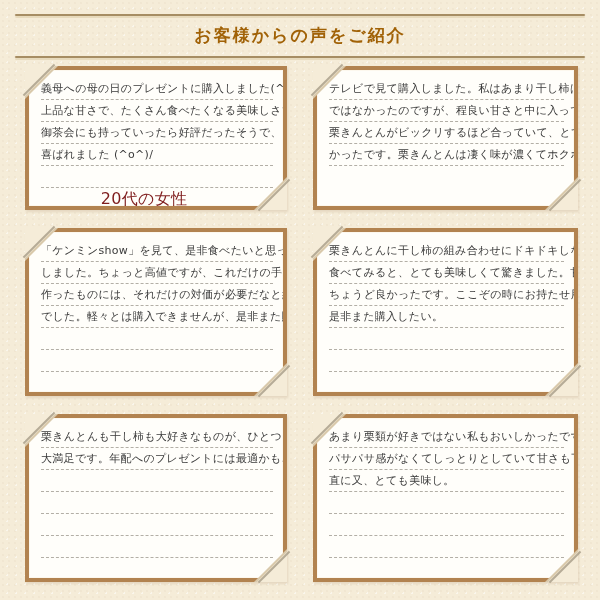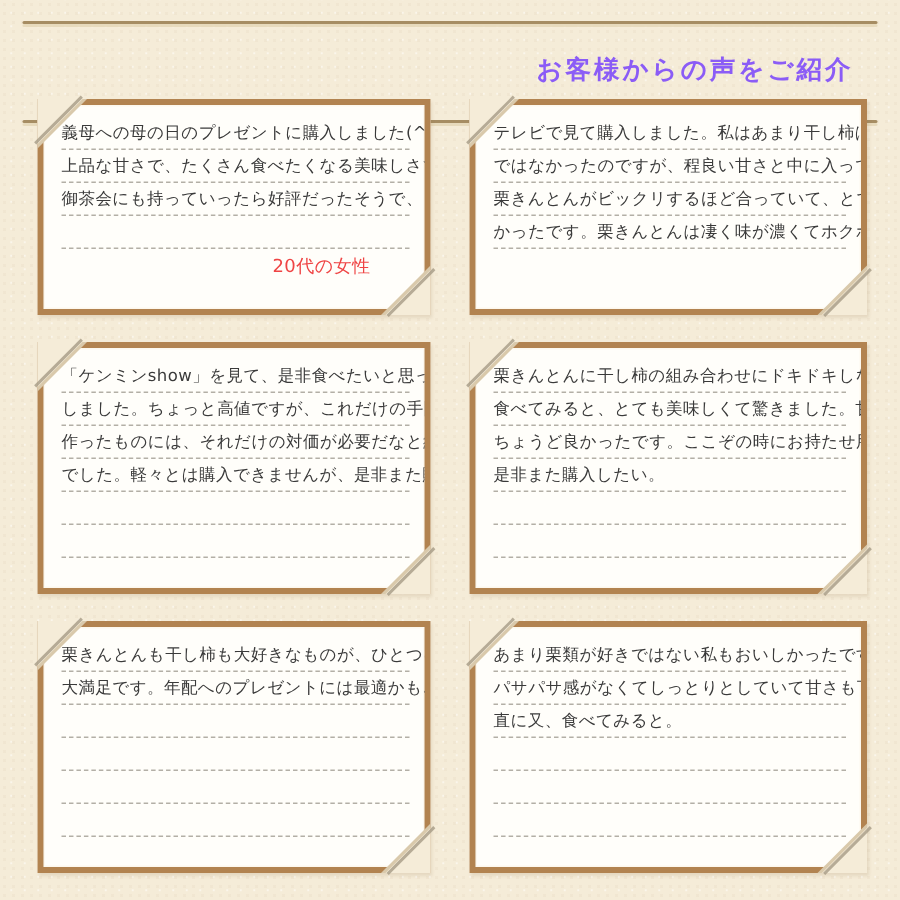--- a/index.html
+++ b/index.html
@@ -26,27 +26,27 @@
     left: 15px;
     right: 15px;
   }
   .header-rule {
     height: 2px;
     background: #a68d63;
     box-shadow: 0 2px 0 rgba(230,216,185,0.9);
     border-radius: 1px;
   }
   .page-title {
-    margin: 16px;
+    margin: 4px;
     padding: 6px 0 7px 0;
-    text-align: right;
+    text-align: center;
     font-size: 17px;
     font-weight: bold;
     letter-spacing: 2px;
-    color: #8b5cf6;
+    color: #a16207;
     line-height: 1.1;
   }
 
   
   .cards-grid {
     position: absolute;
     top: 66px;
     left: 25px;
     display: grid;
     grid-template-columns: 262px 265px;
@@ -72,24 +72,24 @@
     height: 21px;
     line-height: 22px;
     font-size: 11px;
     letter-spacing: 0.3px;
     color: #3a3a3a;
     border-bottom: 1px dashed #b3afa6;
     white-space: nowrap;
   }
   .line.attr {
     border-bottom: none;
-    text-align: right;
+    text-align: center;
     padding-right: 26px;
-    font-size: 12px;
-    color: #ef4444;
+    font-size: 16px;
+    color: #7f1d1d;
   }
 
   
   .fold, .fold-edge {
     position: absolute;
     width: 0;
     height: 0;
     pointer-events: none;
   }
   .fold-tl-edge {
@@ -131,20 +131,21 @@
   <h1 class="page-title">お客様からの声をご紹介</h1>
   <div class="header-rule"></div>
 </div>
 
 <div class="cards-grid">
   <div class="card">
     <div class="card-body">
         <div class="line">義母への母の日のプレゼントに購入しました(^3^)/</div>
         <div class="line">上品な甘さで、たくさん食べたくなる美味しさです★</div>
         <div class="line">御茶会にも持っていったら好評だったそうで、とても</div>
+        <div class="line">喜ばれました (^o^)/</div>
         <div class="line"></div>
         <div class="line attr">20代の女性</div>
       </div>
     <div class="fold-edge fold-tl-edge"></div>
     <div class="fold fold-tl"></div>
     <div class="slash slash-tl"></div>
     <div class="fold-edge fold-br-edge"></div>
     <div class="fold fold-br"></div>
     <div class="slash slash-br"></div>
   </div>
@@ -213,21 +214,21 @@
     <div class="slash slash-tl"></div>
     <div class="fold-edge fold-br-edge"></div>
     <div class="fold fold-br"></div>
     <div class="slash slash-br"></div>
   </div>
 
   <div class="card">
     <div class="card-body">
         <div class="line">あまり栗類が好きではない私もおいしかったです。</div>
         <div class="line">パサパサ感がなくてしっとりとしていて甘さも丁度良くて</div>
-        <div class="line">直に又、食べてみると。</div>
+        <div class="line">直に又、とても美味し。</div>
         <div class="line"></div>
         <div class="line"></div>
         <div class="line"></div>
       </div>
     <div class="fold-edge fold-tl-edge"></div>
     <div class="fold fold-tl"></div>
     <div class="slash slash-tl"></div>
     <div class="fold-edge fold-br-edge"></div>
     <div class="fold fold-br"></div>
     <div class="slash slash-br"></div>

